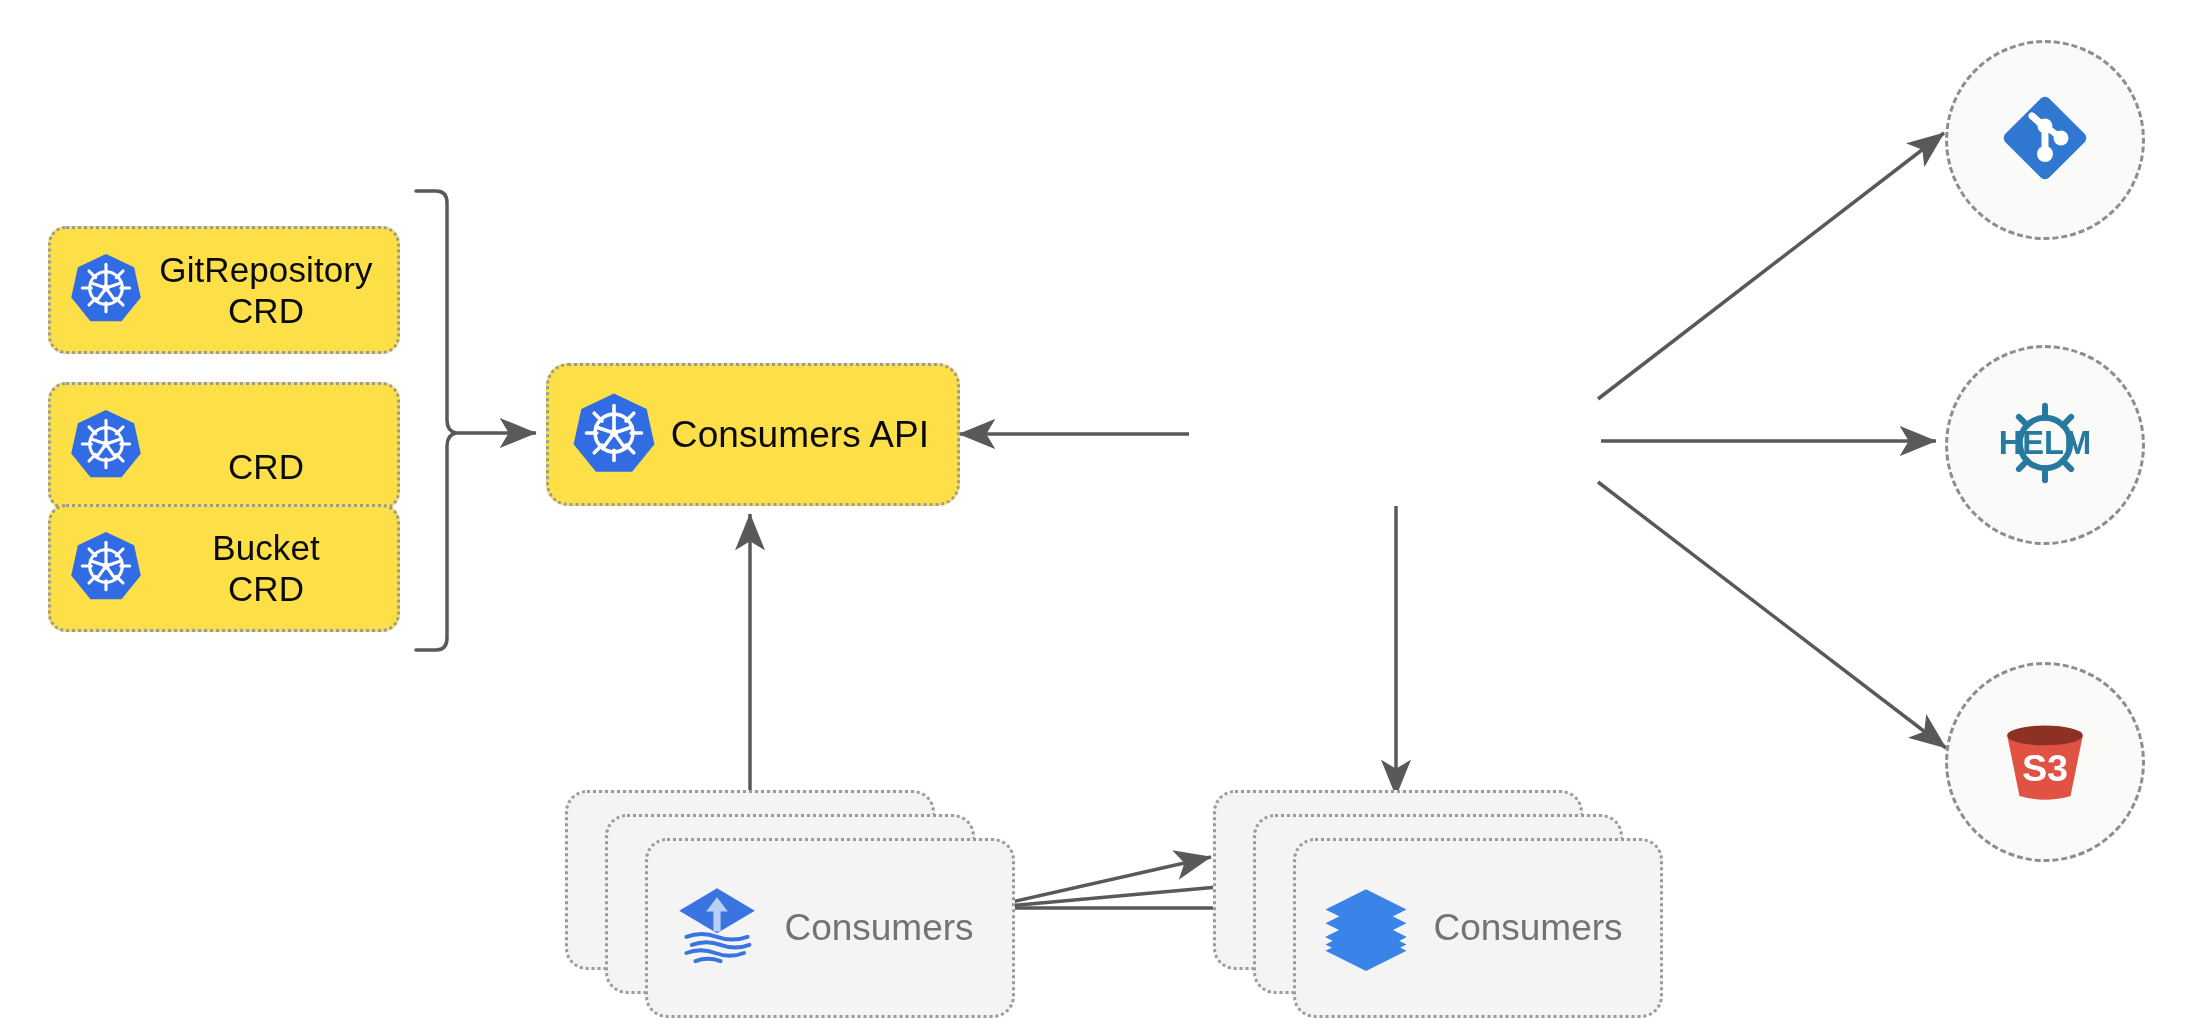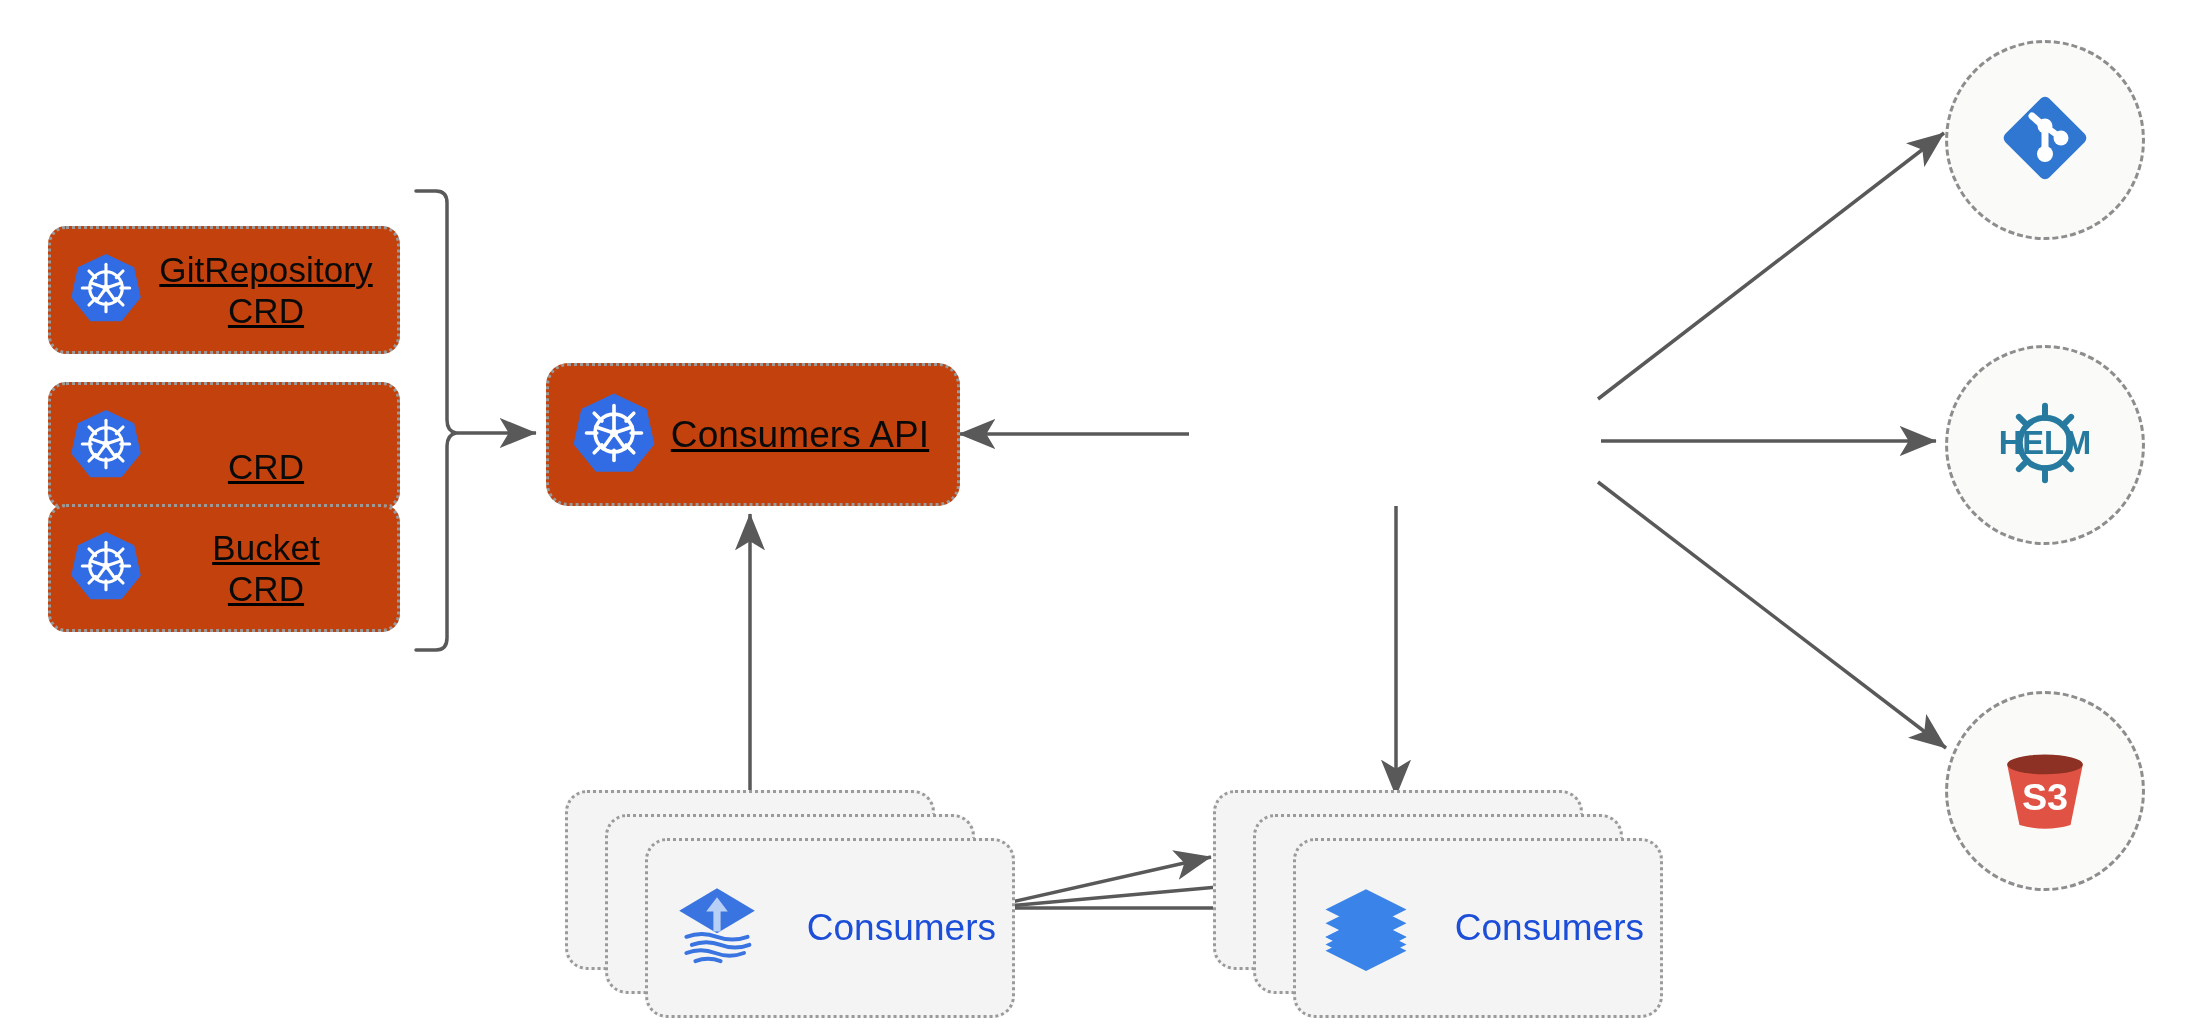--- a/index.html
+++ b/index.html
@@ -23,28 +23,27 @@
     top: 0;
     width: 2196px;
     height: 1030px;
     pointer-events: none;
   }
 
   
   .node {
     position: absolute;
     box-sizing: border-box;
-    background: #c2410c;
+    background: #fde047;
     border: 3px dotted #9a9a9a;
     border-radius: 22px;
     display: flex;
     align-items: center;
     justify-content: center;
     z-index: 3;
-    text-decoration: underline;
   }
   .node .label {
     font-size: 37px;
     color: #0a0a0a;
     line-height: 1.18;
     text-align: center;
     letter-spacing: 0.1px;
     flex: 1;
     padding-right: 14px;
   }
@@ -81,23 +80,23 @@
   .stack .card.c1 { left: 40px; top: 24px; }
   .stack .card.c2 {
     left: 80px; top: 48px;
     display: flex;
     align-items: center;
     padding-left: 24px;
     z-index: 4;
   }
   .stack .card.c2 .label {
     font-size: 37px;
-    color: #1d4ed8;
+    color: #737373;
     flex: 1;
-    text-align: right;
+    text-align: center;
     padding-right: 16px;
   }
 
   
   .circle {
     position: absolute;
     box-sizing: border-box;
     width: 200px;
     height: 200px;
     border-radius: 50%;
@@ -320,21 +319,21 @@
           <line x1="88" y1="22" x2="79" y2="31"></line>
           <line x1="41" y1="69" x2="32" y2="78"></line>
         </g>
         <g fill="#277a9f" font-family="'Liberation Sans', sans-serif" font-size="35" font-weight="bold">
           <text x="60" y="62" text-anchor="middle">HELM</text>
         </g>
       </svg>
     </span>
   </div>
 
-  <div class="circle" style="left:1945px; top:691px;">
+  <div class="circle" style="left:1945px; top:662px;">
     <span class="icon">
       <svg width="104" height="100" viewBox="0 0 110 100">
         <path d="M15,24 L95,24 L82,88 Q55,96 28,88 Z" fill="#e05243"></path>
         <ellipse cx="55" cy="24" rx="40" ry="10.5" fill="#8c3123"></ellipse>
         <text x="55" y="72" text-anchor="middle" fill="#ffffff" font-family="'Liberation Sans', sans-serif" font-size="40" font-weight="bold">S3</text>
       </svg>
     </span>
   </div>
 
 </div>

